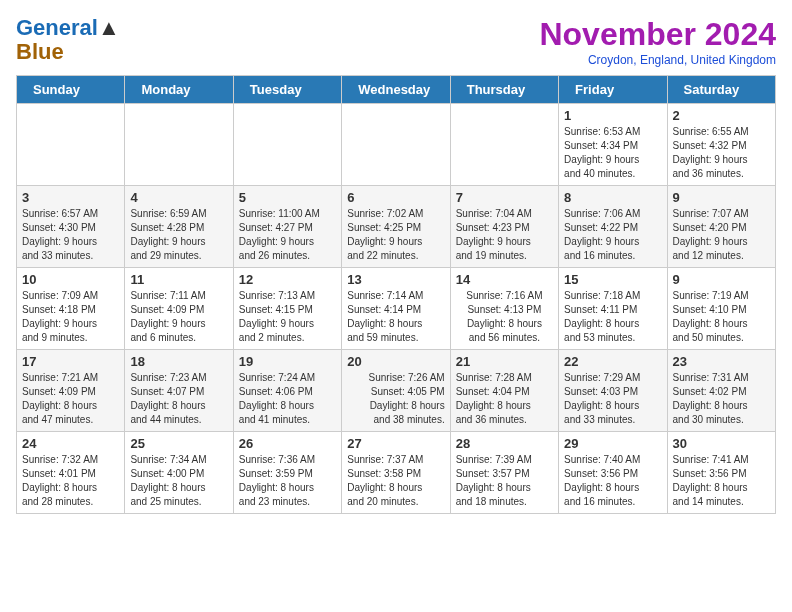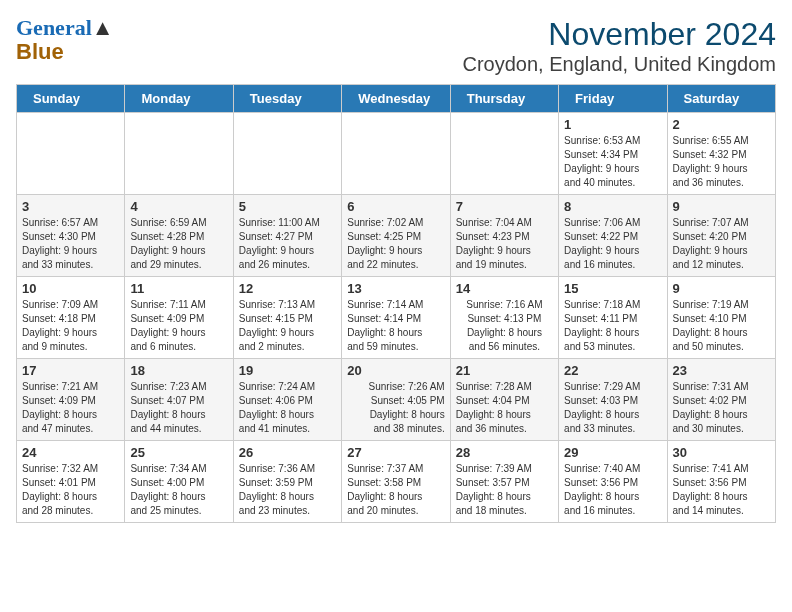--- a/index.html
+++ b/index.html
@@ -20,37 +20,37 @@
       display: flex;
       flex-direction: column;
       align-items: flex-start;
     }
     .logo-text {
       font-size: 22px;
       font-weight: bold;
       color: #333;
       line-height: 1.1;
     }
-    .logo-text span.blue { color: #1a6bb5; font-family: Liberation Serif, serif; }
+    .logo-text span.blue { color: #1a6bb5; }
     .logo-line {
       display: flex;
       align-items: center;
     }
     .title-section {
       text-align: right;
     }
     .title-section h1 {
       font-size: 32px;
+      font-weight: bold;
+      color: #a21caf;
+    }
+    .title-section h2 {
+      font-size: 12px;
       font-weight: normal;
-      color: #0c4a6e;
-    }
-    .title-section h2 {
-      font-size: 20px;
-      font-weight: normal;
-      color: #404040;
+      color: #1d4ed8;
     }
     .calendar {
       width: 100%;
       border-collapse: collapse;
     }
     .calendar th {
       background-color: #2979b5;
       color: #fff;
       font-size: 13px;
       font-weight: bold;

